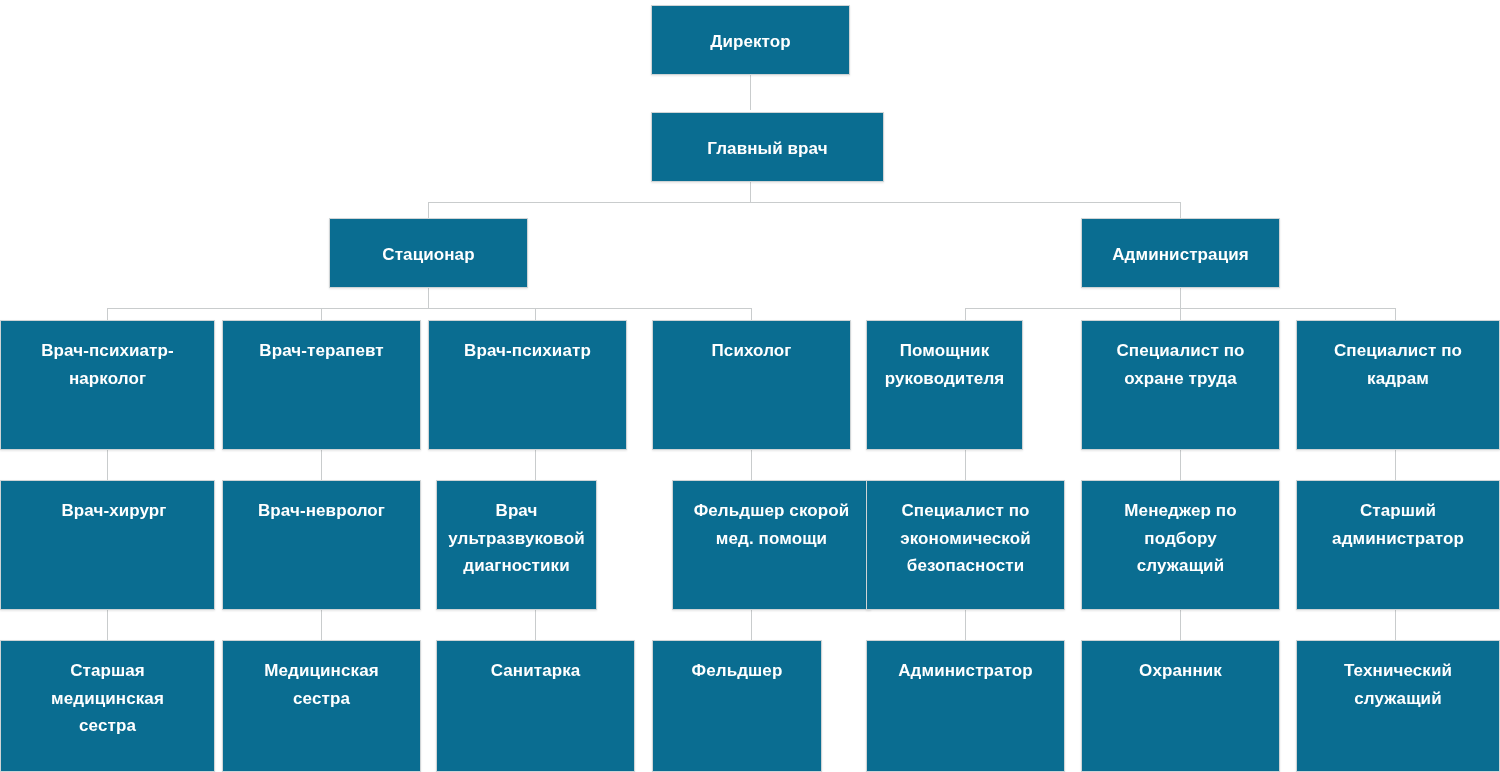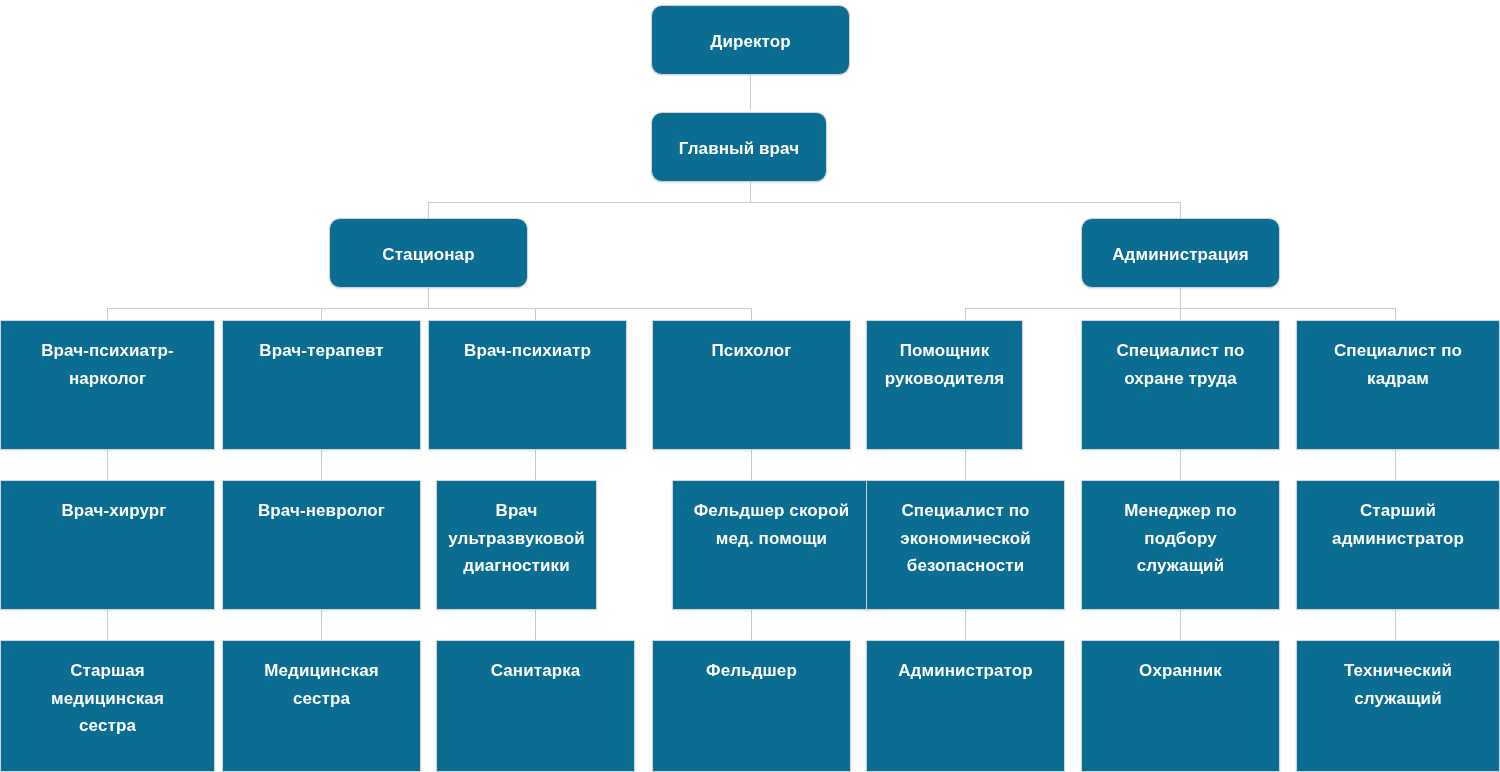--- a/index.html
+++ b/index.html
@@ -31,21 +31,20 @@
     line-height: 1.62;
     letter-spacing: 0.1px;
     padding: 16px 10px 10px 10px;
     border: 1px solid #cfd4d6;
     box-shadow: 0 1px 2px rgba(0,0,0,0.10);
     z-index: 2;
     white-space: pre-line;
   }
   .node.top-pad {
     padding-top: 22px;
-    border-radius: 11px;
   }
   .connector {
     position: absolute;
     background: #c9cccd;
     z-index: 1;
   }
   .connector.v { width: 1px; }
   .connector.h { height: 1px; }
 </style>
 </head>
@@ -84,21 +83,21 @@
   <div class="connector v" style="left:107px; top:610px; height:30px;"></div>
   <div class="connector v" style="left:321px; top:610px; height:30px;"></div>
   <div class="connector v" style="left:535px; top:610px; height:30px;"></div>
   <div class="connector v" style="left:751px; top:610px; height:30px;"></div>
   <div class="connector v" style="left:965px; top:610px; height:30px;"></div>
   <div class="connector v" style="left:1180px; top:610px; height:30px;"></div>
   <div class="connector v" style="left:1395px; top:610px; height:30px;"></div>
 
   <div class="node top-pad" style="left:651px; top:5px; width:199px; height:70px;">Директор</div>
 
-  <div class="node top-pad" style="left:651px; top:112px; width:176px; height:70px;">Главный врач</div>
+  <div class="node top-pad" style="left:651px; top:112px; width:233px; height:70px;">Главный врач</div>
 
   <div class="node top-pad" style="left:329px; top:218px; width:199px; height:70px;">Стационар</div>
   <div class="node top-pad" style="left:1081px; top:218px; width:199px; height:70px;">Администрация</div>
 
   <div class="node" style="left:0px; top:320px; width:215px; height:130px;">Врач-психиатр-
 нарколог</div>
   <div class="node" style="left:222px; top:320px; width:199px; height:130px;">Врач-терапевт</div>
   <div class="node" style="left:428px; top:320px; width:199px; height:130px;">Врач-психиатр</div>
   <div class="node" style="left:652px; top:320px; width:199px; height:130px;">Психолог</div>
   <div class="node" style="left:866px; top:320px; width:157px; height:130px;">Помощник
@@ -123,19 +122,19 @@
 служащий</div>
   <div class="node" style="left:1296px; top:480px; width:204px; height:130px;">Старший
 администратор</div>
 
   <div class="node" style="left:0px; top:640px; width:215px; height:132px;">Старшая
 медицинская
 сестра</div>
   <div class="node" style="left:222px; top:640px; width:199px; height:132px;">Медицинская
 сестра</div>
   <div class="node" style="left:436px; top:640px; width:199px; height:132px;">Санитарка</div>
-  <div class="node" style="left:652px; top:640px; width:199px; height:132px;">Фельдшер</div>
+  <div class="node" style="left:652px; top:640px; width:170px; height:132px;">Фельдшер</div>
   <div class="node" style="left:866px; top:640px; width:199px; height:132px;">Администратор</div>
   <div class="node" style="left:1081px; top:640px; width:199px; height:132px;">Охранник</div>
   <div class="node" style="left:1296px; top:640px; width:204px; height:132px;">Технический
 служащий</div>
 
 </div>
 
 </body></html>

